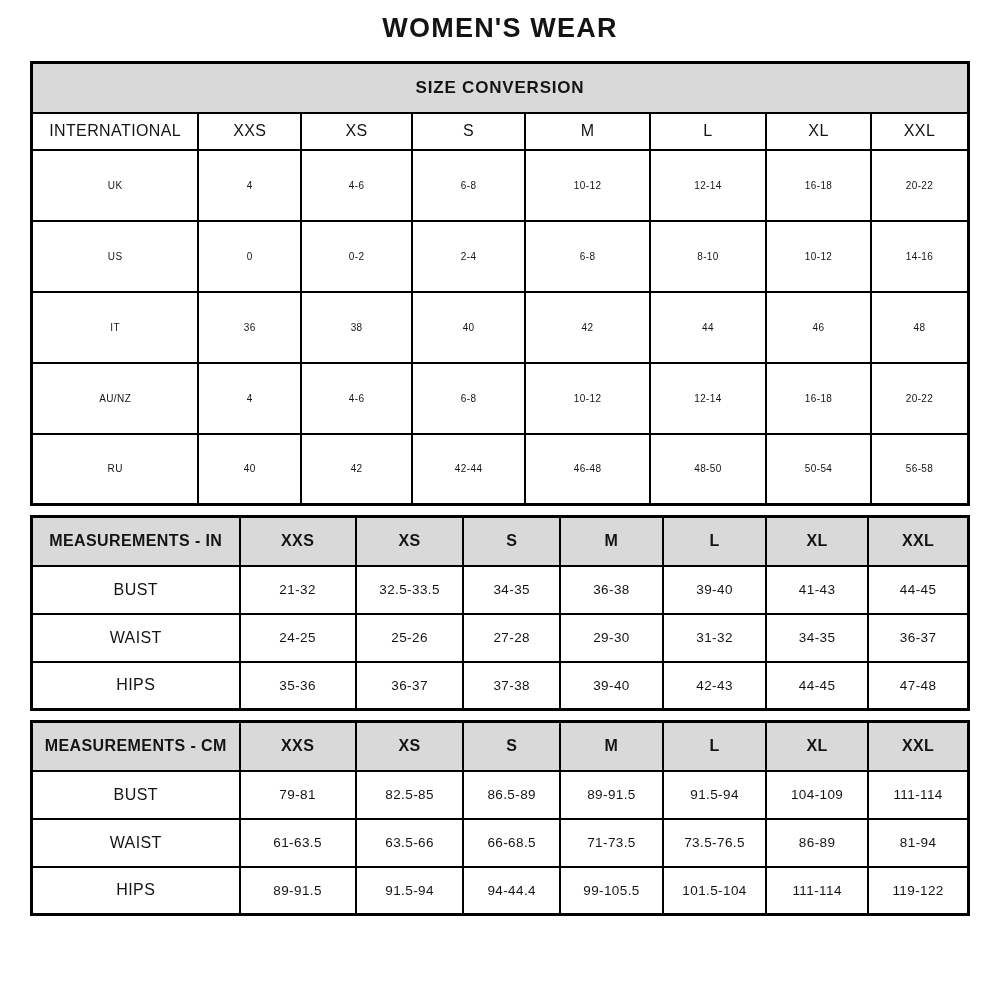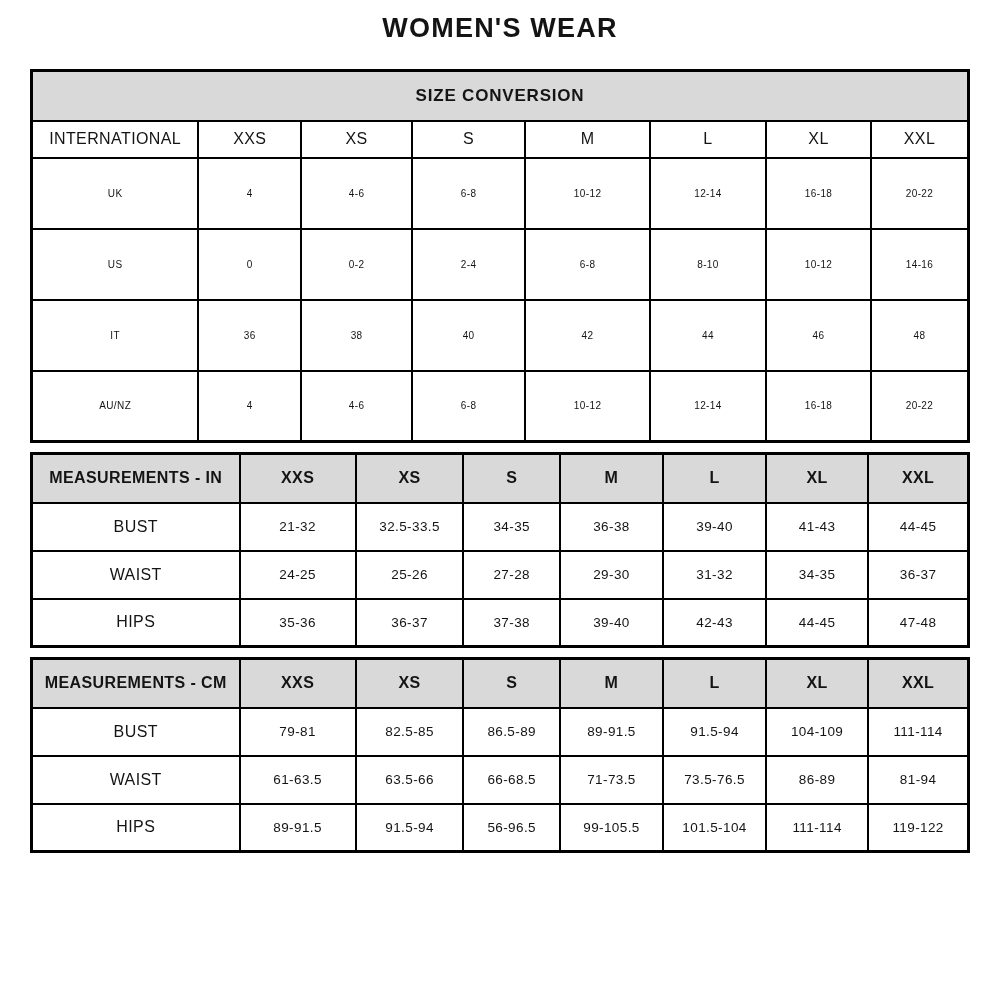--- a/index.html
+++ b/index.html
@@ -16,21 +16,21 @@
     font-family: "Liberation Sans", sans-serif;
     color: var(--text);
   }
   .page {
     width: 1000px;
     height: 1000px;
     padding: 10px 30px 12px 30px;
     background: var(--page-bg);
   }
   .title {
-    margin: 0 0 23px 0;
+    margin: 0 0 15px 0;
     text-align: center;
     font-size: 27px;
     font-weight: 700;
     letter-spacing: 1.2px;
     line-height: 36px;
     color: var(--text);
   }
   table {
     width: 100%;
     border-collapse: collapse;
@@ -166,20 +166,30 @@
           <tr>
             <th class="row-label">AU/NZ</th>
             <td>4</td>
             <td>4-6</td>
             <td>6-8</td>
             <td>10-12</td>
             <td>12-14</td>
             <td>16-18</td>
             <td>20-22</td>
           </tr>
+          <tr>
+            <th class="row-label">RU</th>
+            <td>40</td>
+            <td>42</td>
+            <td>42-44</td>
+            <td>46-48</td>
+            <td>48-50</td>
+            <td>50-54</td>
+            <td>56-58</td>
+          </tr>
         </tbody>
       </table>
       <table class="measurements">
         <colgroup>
           <col>
           <col>
           <col>
           <col>
           <col>
           <col>
@@ -268,21 +278,21 @@
             <td>66-68.5</td>
             <td>71-73.5</td>
             <td>73.5-76.5</td>
             <td>86-89</td>
             <td>81-94</td>
           </tr>
           <tr>
             <th class="row-label">HIPS</th>
             <td>89-91.5</td>
             <td>91.5-94</td>
-            <td>56-96.5</td>
+            <td>94-44.4</td>
             <td>99-105.5</td>
             <td>101.5-104</td>
             <td>111-114</td>
             <td>119-122</td>
           </tr>
         </tbody>
       </table>
     </div>
 </div>
 

